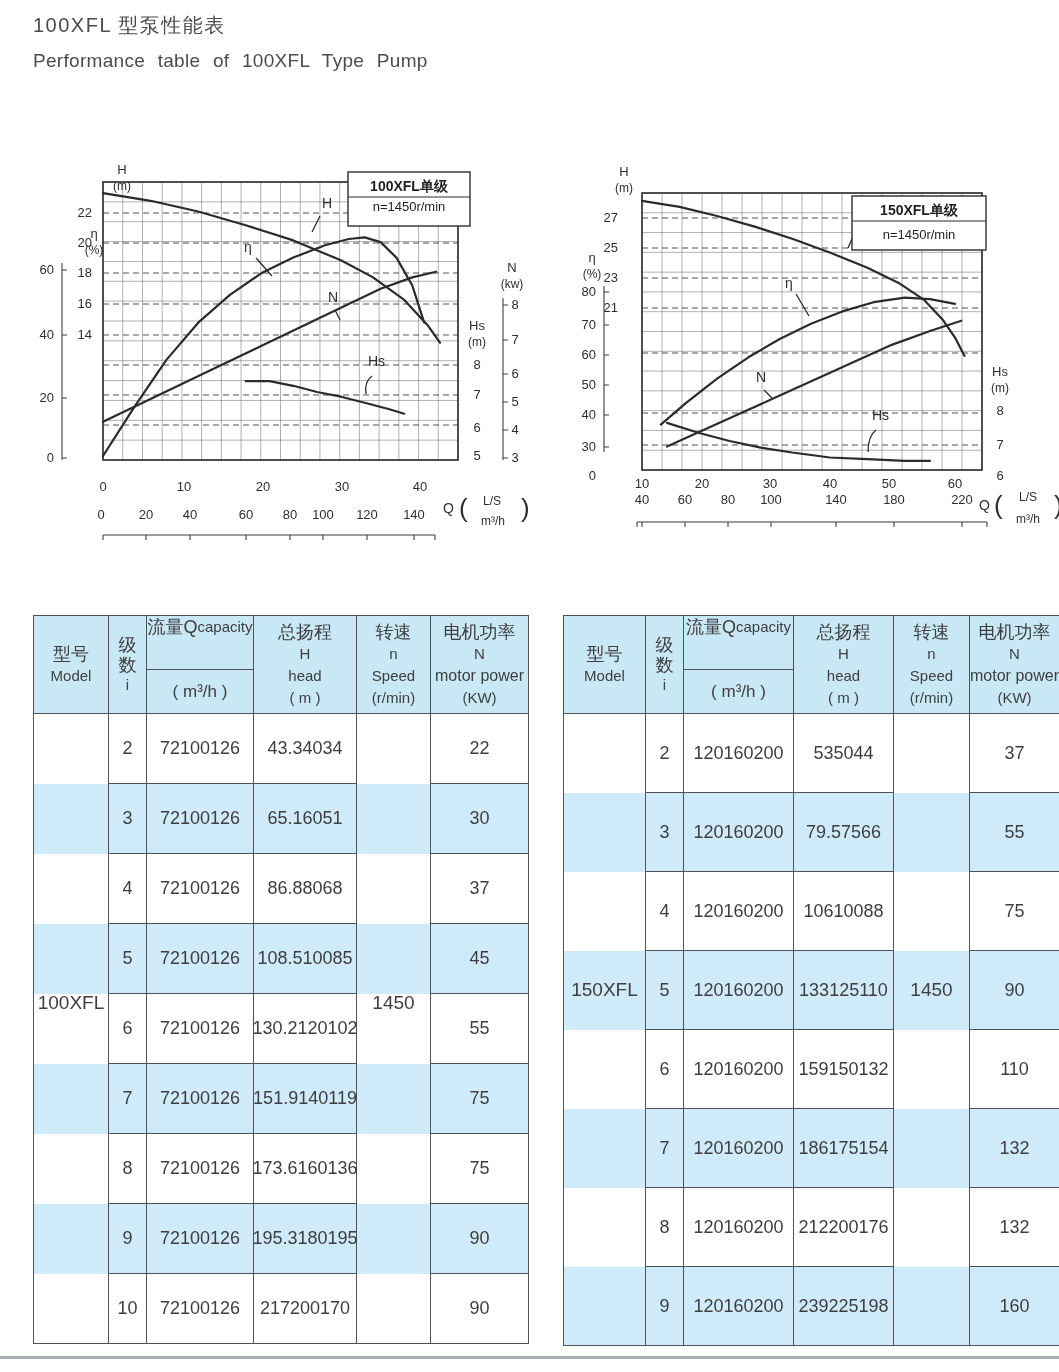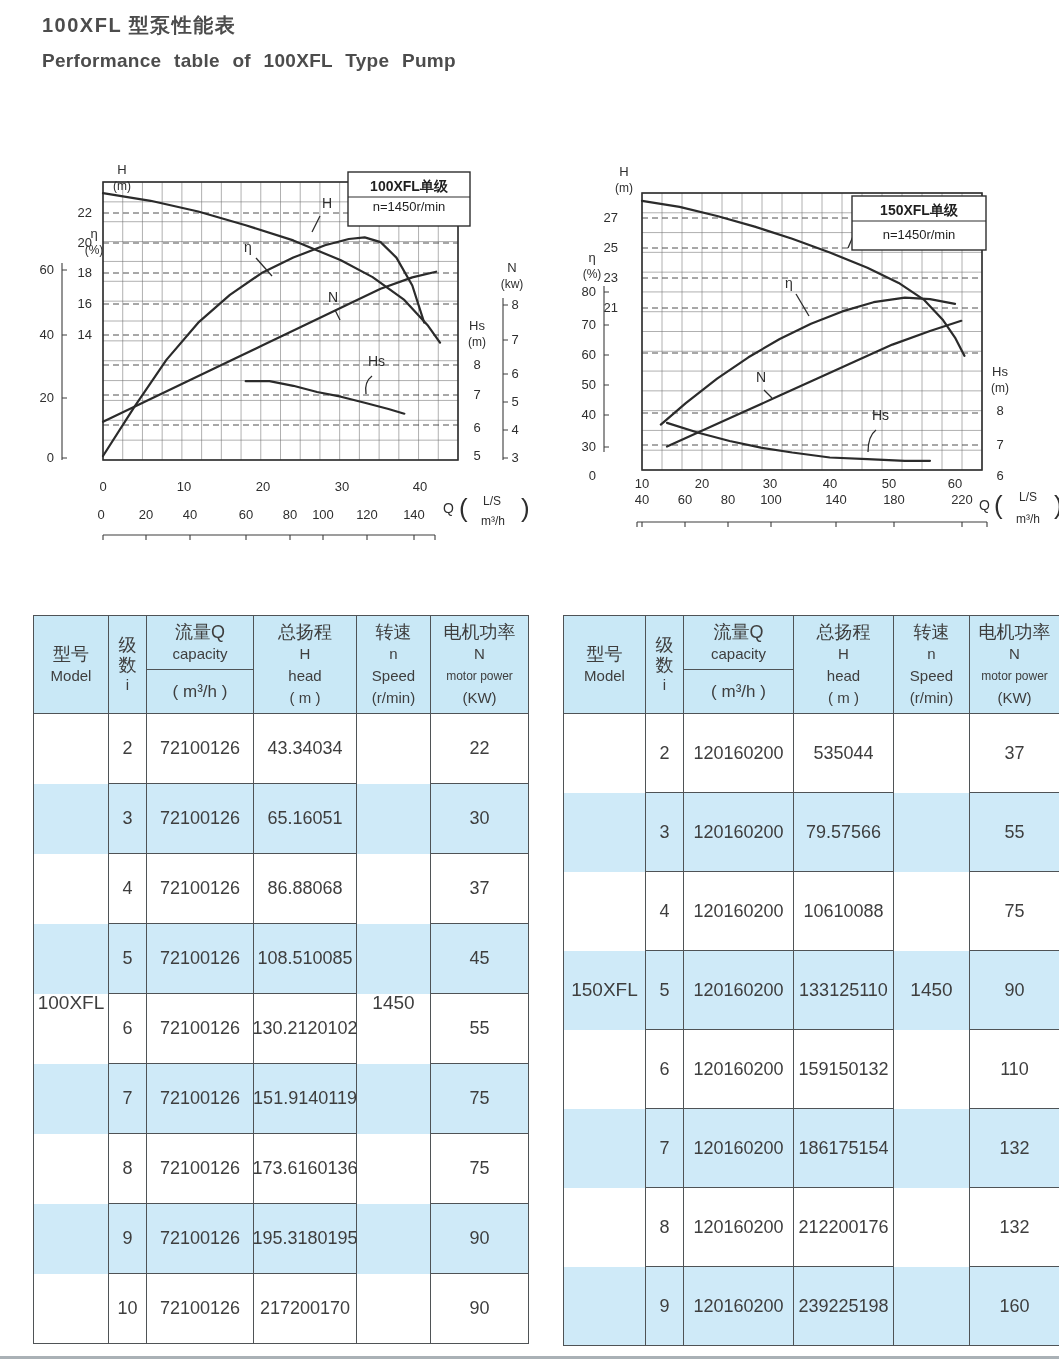--- a/index.html
+++ b/index.html
@@ -8,41 +8,41 @@
   .title{position:absolute;}
   .title .cn{font-size:20px;color:#4c4c4c;letter-spacing:1.5px;}
   .title .en{font-size:19px;color:#4c4c4c;margin-top:11px;word-spacing:7px;letter-spacing:.3px;}
   svg.chart{position:absolute;font-family:"Liberation Sans",sans-serif;}
   table.ptable{border-collapse:collapse;position:absolute;table-layout:fixed;}
   .ptable td,.ptable th{border:1px solid #4f5356;padding:0;text-align:center;font-weight:400;vertical-align:middle;color:#3e3e3e;}
   .ptable thead th{background:#c9e8f6;height:97px;font-size:18px;}
   .ptable thead .l{line-height:22px;}
   .ptable thead .l3{line-height:20px;}
   .ptable thead .en{font-size:15px;}
-  .ptable thead .en-sm{font-size:12px;}
-  .cap-top{height:53px;border-bottom:1px solid #4f5356;display:flex;flex-direction:column;justify-content:center;}
+  .ptable thead .en-sm{font-size:16px;}
+  .cap-top{height:53px;border-bottom:1px solid #4f5356;display:flex;flex-direction:row;justify-content:center;}
   .cap-bot{height:43px;display:flex;align-items:center;justify-content:center;font-size:17px;}
   .ptable td{font-size:18px;}
   .t-left tbody tr{height:70px;}
   .t-right tbody tr{height:79px;}
   tr.stripe td{background:#cfeaf8;}
   td.mh{border-top-style:hidden;}
   .vcell{display:flex;flex-direction:row;justify-content:center;height:100%;}
   .t-left .vline{line-height:23px;}
   .t-right .vline{line-height:26px;}
   .mlabel{display:inline-block;font-size:19px;position:relative;}
   .t-left .mlabel{top:-26px;}
   .bottom-rule{position:absolute;left:0;right:0;top:1356px;height:3px;background:#aab1b6;}
 </style>
 </head>
 <body>
 
 <div class="page">
 
-  <div class="title" style="left:42px;top:12px;font-weight:bold;">
+  <div class="title" style="left:33px;top:12px;">
     <div class="cn">100XFL 型泵性能表</div>
     <div class="en">Performance table of 100XFL Type Pump</div>
   </div>
 
   <svg id="chart0" class="chart" width="500" height="400" style="left:30px;top:160px;">
       <line x1="73" y1="22" x2="73" y2="300" stroke="#6e6e6e" stroke-width="0.55"></line>
       <line x1="92.72222222222223" y1="22" x2="92.72222222222223" y2="300" stroke="#6e6e6e" stroke-width="0.55"></line>
       <line x1="112.44444444444444" y1="22" x2="112.44444444444444" y2="300" stroke="#6e6e6e" stroke-width="0.55"></line>
       <line x1="132.16666666666666" y1="22" x2="132.16666666666666" y2="300" stroke="#6e6e6e" stroke-width="0.55"></line>
       <line x1="151.88888888888889" y1="22" x2="151.88888888888889" y2="300" stroke="#6e6e6e" stroke-width="0.55"></line>

